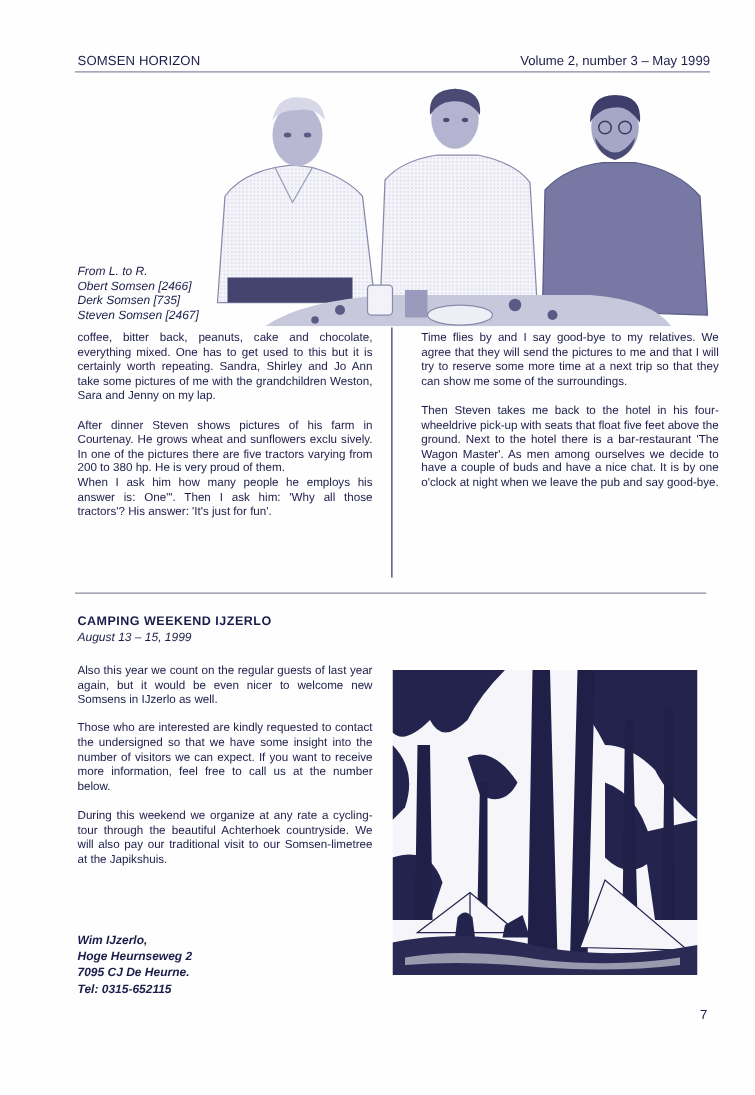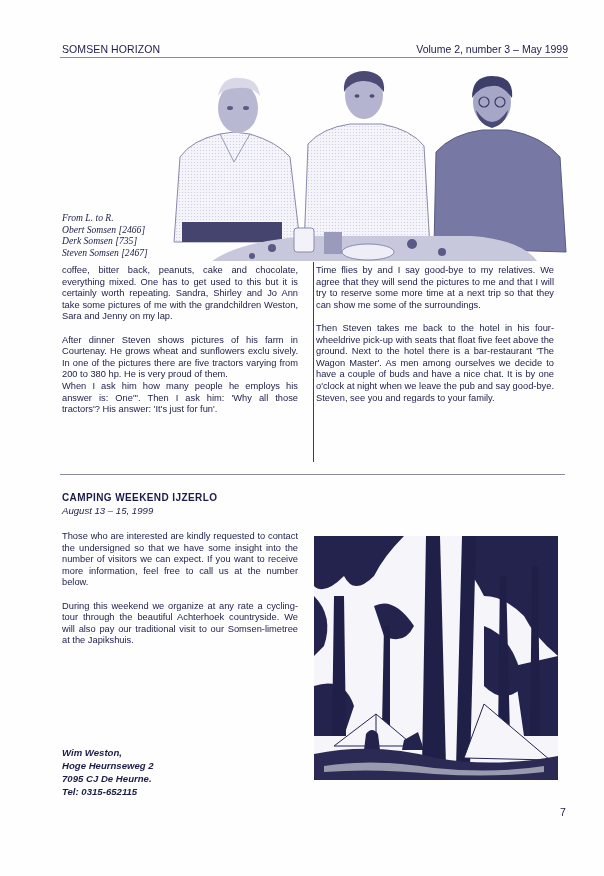--- a/index.html
+++ b/index.html
@@ -5,26 +5,26 @@
   html, body { margin: 0; padding: 0; }
   body {
     width: 604px; height: 876px; background: #fefefe; position: relative; overflow: hidden;
     font-family: "Liberation Sans", sans-serif; color: #1c1c4a;
   }
   .abs { position: absolute; }
   .header-left { left: 62px; top: 43px; font-size: 10.5px; letter-spacing: 0.1px; }
   .header-right { right: 36px; top: 43px; font-size: 10.5px; }
   .header-rule { left: 60px; top: 57px; width: 508px; height: 1px; background: #8a8aa4; }
   .caption { left: 62px; top: 212px; font-size: 9.6px; font-style: italic; line-height: 11.6px; }
-  .caption div { white-space: nowrap; font-family: Liberation Serif, serif; }
+  .caption div { white-space: nowrap; }
   .col { font-size: 9.3px; line-height: 11.6px; text-align: justify; }
   .col p { margin: 0 0 11.6px 0; }
   .col p.tight { margin: 0; }
   .col-left { left: 62px; top: 265px; width: 236px; }
-  .col-right { left: 316px; top: 265px; width: 238px; }
+  .col-right { left: 337px; top: 265px; width: 238px; }
   .vrule { left: 313px; top: 262px; width: 1px; height: 200px; background: #3a3a5c; }
   .hrule { left: 60px; top: 474px; width: 505px; height: 1px; background: #8a8aa4; }
   .section-title { left: 62px; top: 492px; font-size: 10px; font-weight: bold; letter-spacing: 0.4px; text-align: right; }
   .section-date { left: 62px; top: 505px; font-size: 9.6px; font-style: italic; }
   .col-camp { left: 62px; top: 531px; width: 236px; }
   .sig { left: 62px; top: 746px; font-size: 9.6px; font-weight: bold; font-style: italic; line-height: 13px; }
   .page-num { left: 560px; top: 806px; font-size: 10.5px; }
   .photo-top { left: 172px; top: 62px; width: 395px; height: 199px; }
   .photo-camp { left: 314px; top: 536px; width: 244px; height: 244px; }
 </style>
@@ -93,35 +93,35 @@
   <p>coffee, bitter back, peanuts, cake and chocolate, everything mixed. One has to get used to this but it is certainly worth repeating. Sandra, Shirley and Jo Ann take some pictures of me with the grandchildren Weston, Sara and Jenny on my lap.</p>
   <p class="tight">After dinner Steven shows pictures of his farm in Courtenay. He grows wheat and sunflowers exclu sively. In one of the pictures there are five tractors varying from 200 to 380 hp. He is very proud of them.</p>
   <p> When I ask him how many people he employs his answer is: One"'. Then I ask him: 'Why all those tractors'? His answer: 'It's just for fun'.</p>
 </div>
 
 <div class="abs vrule"></div>
 
 <div class="abs col col-right">
   <p>Time flies by and I say good-bye to my relatives. We agree that they will send the pictures to me and that I will try to reserve some more time at a next trip so that they can show me some of the surroundings.</p>
   <p class="tight">Then Steven takes me back to the hotel in his four-wheeldrive pick-up with seats that float five feet above the ground. Next to the hotel there is a bar-restaurant 'The Wagon Master'. As men among ourselves we decide to have a couple of buds and have a nice chat. It is by one o'clock at night when we leave the pub and say good-bye.</p>
-  <p>Steven, see you and regards to your family.</p>
 </div>
 
 <div class="abs hrule"></div>
 
 <div class="abs section-title">CAMPING WEEKEND IJZERLO</div>
 <div class="abs section-date">August 13 – 15, 1999</div>
 
 <div class="abs col col-camp">
+  <p>Also this year we count on the regular guests of last year again, but it would be even nicer to welcome new Somsens in IJzerlo as well.</p>
   <p>Those who are interested are kindly requested to contact the undersigned so that we have some insight into the number of visitors we can expect. If you want to receive more information, feel free to call us at the number below.</p>
   <p>During this weekend we organize at any rate a cycling-tour through the beautiful Achterhoek countryside. We will also pay our traditional visit to our Somsen-limetree at the Japikshuis.</p>
 </div>
 
 <div class="abs sig">
-  <div>Wim Weston,</div>
+  <div>Wim IJzerlo,</div>
   <div>Hoge Heurnseweg 2</div>
   <div>7095 CJ De Heurne.</div>
   <div>Tel: 0315-652115</div>
 </div>
 
 <svg class="abs photo-camp" viewBox="0 0 244 244" aria-label="Tents in a pine forest">
   <rect width="244" height="244" fill="#f6f6fa"></rect>
 
   <g fill="#23234d">
     <path d="M0,0 L90,0 Q70,20 60,40 Q40,60 30,40 Q10,60 0,50 Z"></path>

